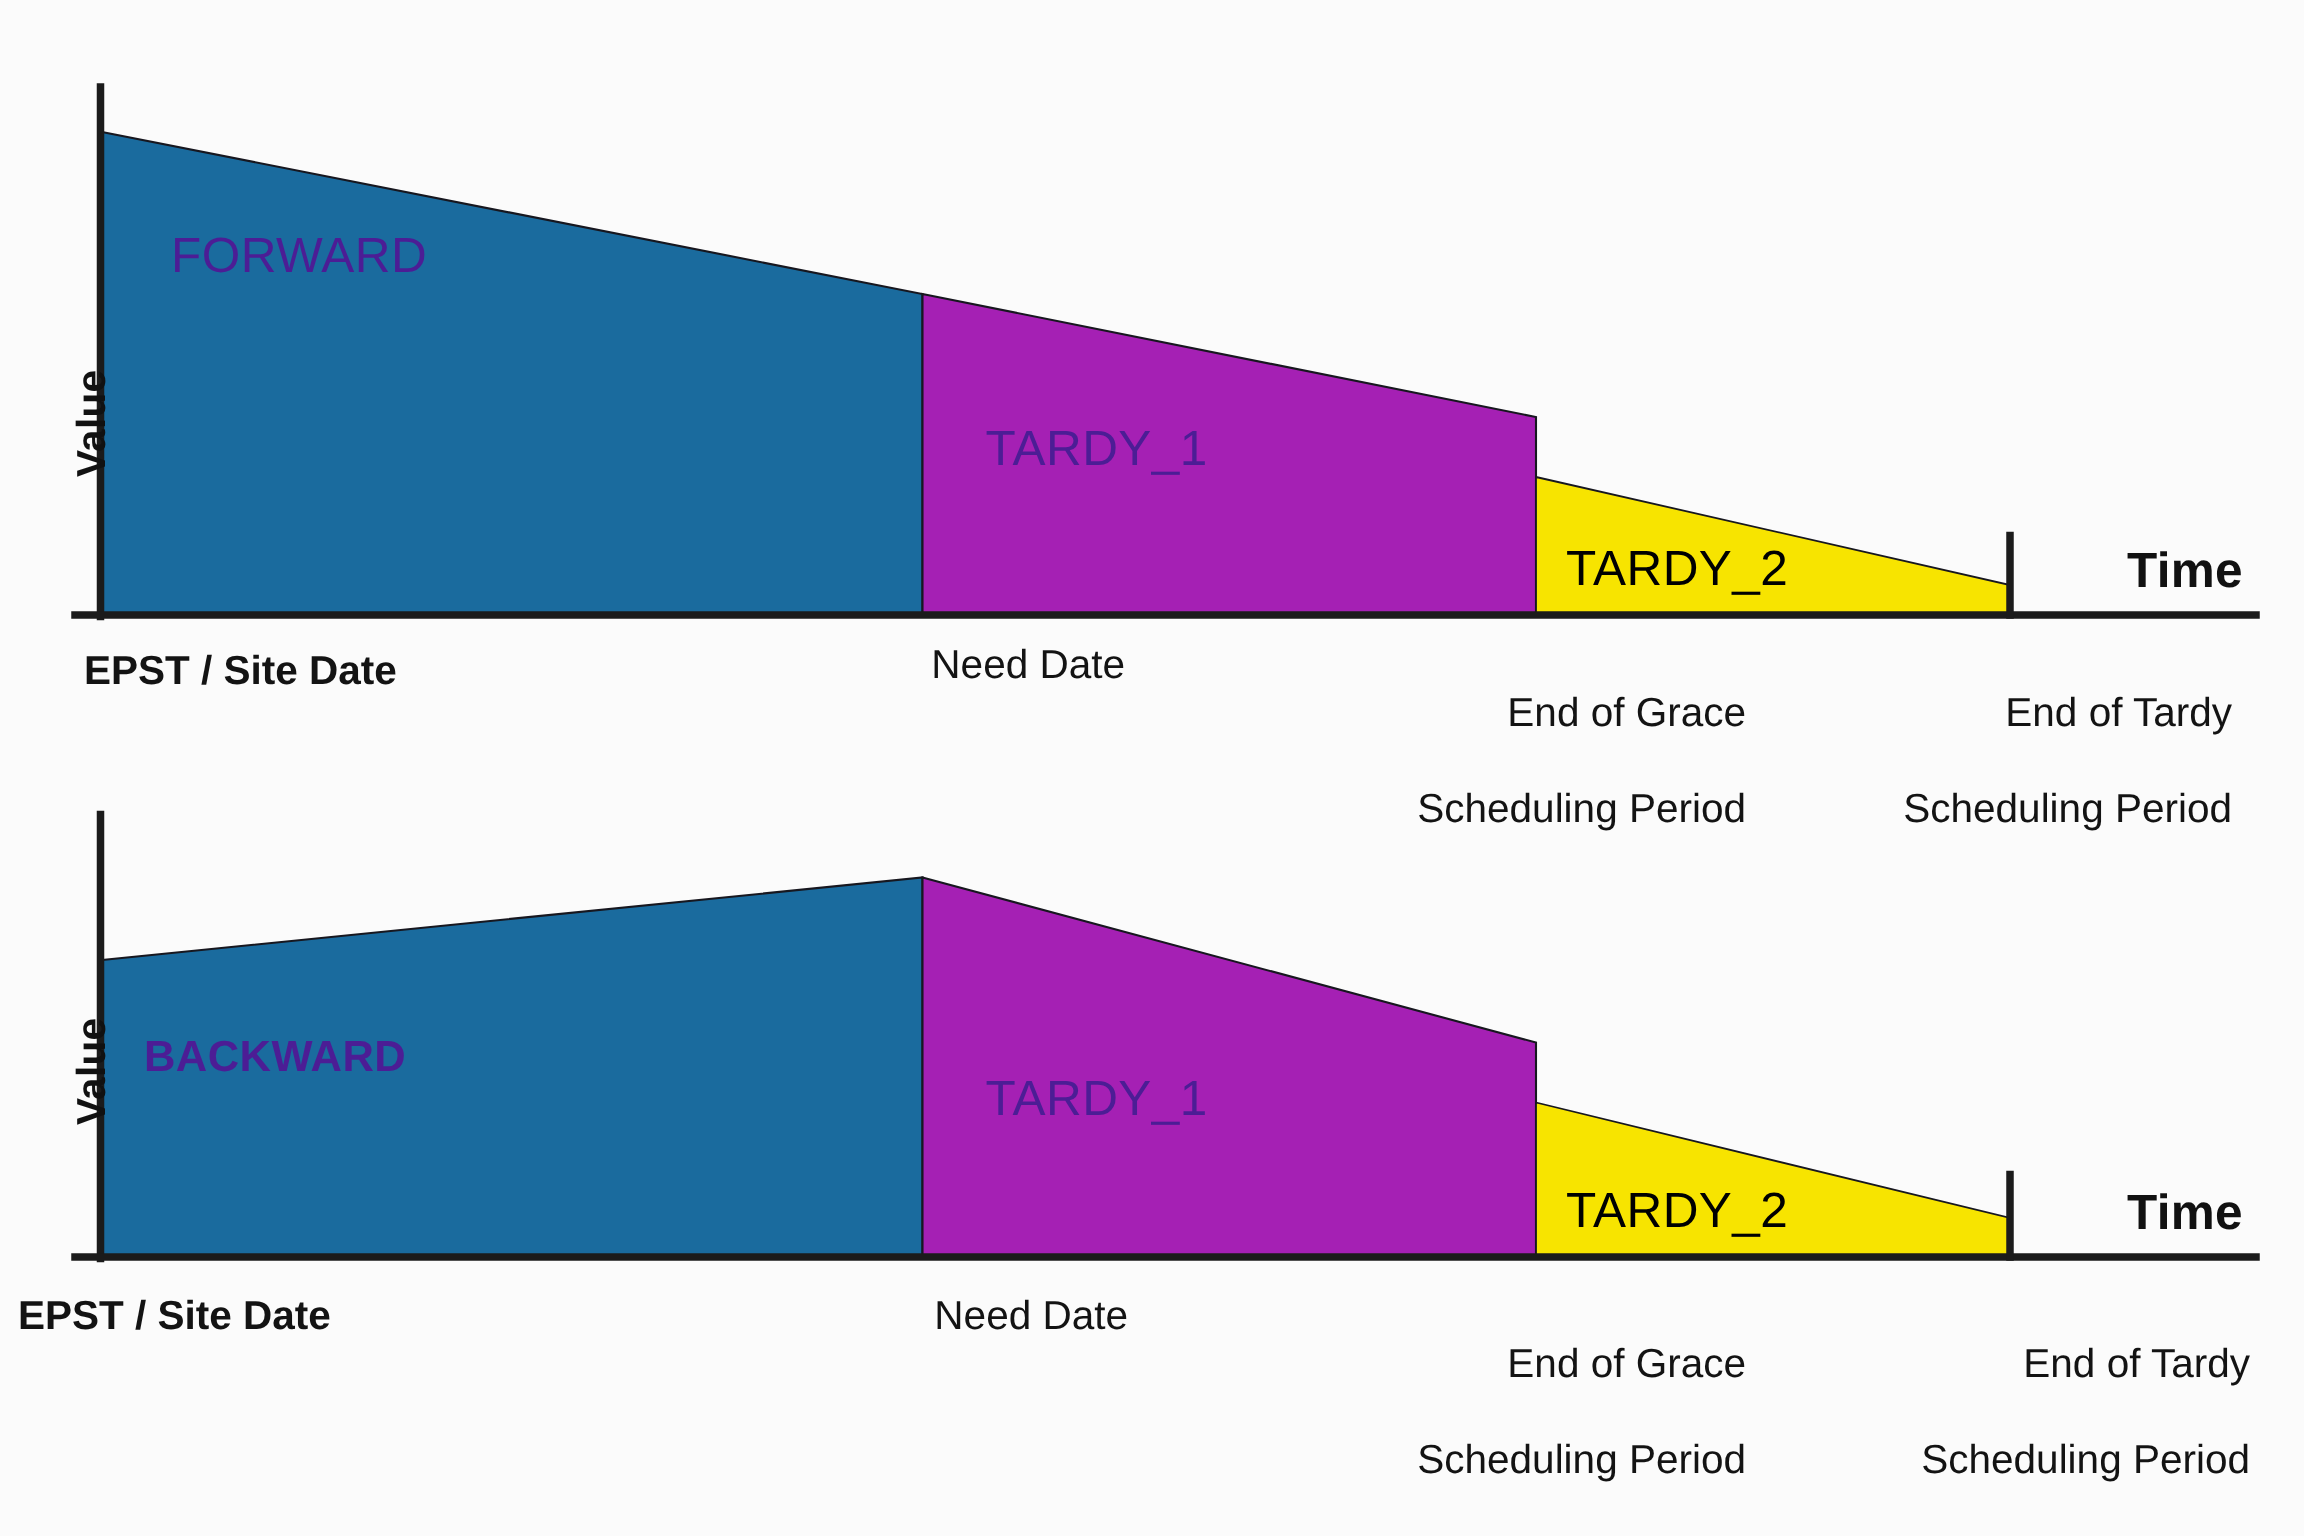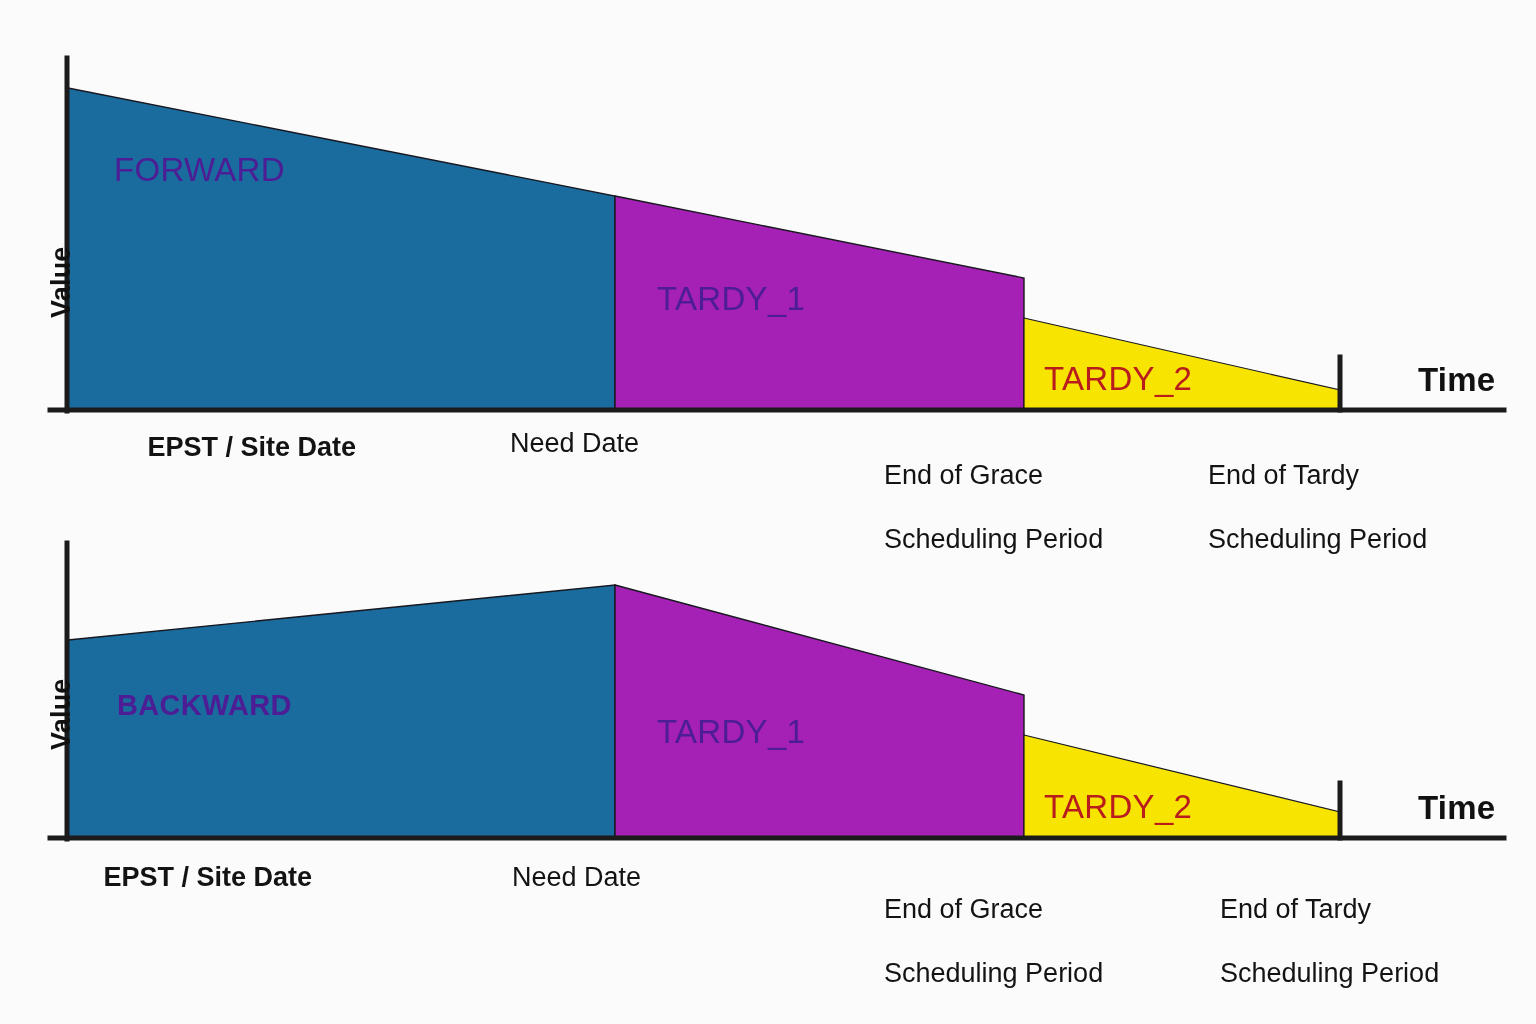--- a/index.html
+++ b/index.html
@@ -40,39 +40,39 @@
     transform: rotate(-90deg);
     transform-origin: left top;
   }
   .time-label {
     font-size: 33px;
   }
   .tick-label {
     position: absolute;
     color: #131313;
     font-size: 27px;
-    text-align: left;
+    text-align: right;
     line-height: 1.18;
     white-space: pre-line;
   }
   .tick-label.bold {
     font-weight: bold;
-    text-align: right;
+    text-align: left;
   }
   .band-label {
     position: absolute;
     font-size: 33px;
     white-space: nowrap;
     letter-spacing: 0.3px;
   }
   .band-label.light {
     color: #4c1d95;
   }
   .band-label.dark {
-    color: #b91c1c;
+    color: #000000;
   }
   .band-label.bold {
     font-weight: bold;
     font-size: 29px;
   }
 </style>
 </head>
 <body>
 
 <div class="page">
@@ -131,21 +131,21 @@
 
   <div class="tick-label" style="left:1208px; top:428px; width:280px;">
     <span>End of Tardy</span><br>
     <span>Scheduling Period</span>
   </div>
 
   <div class="axis-title value-label" style="left:46px; top:750px;">Value</div>
 
   <div class="axis-title time-label" style="left:1418px; top:789px;">Time</div>
 
-  <div class="band-label light bold" style="left:117px; top:689px;">BACKWARD</div>
+  <div class="band-label light bold" style="left:96px; top:689px;">BACKWARD</div>
 
   <div class="band-label light" style="left:657px; top:713px;">TARDY_1</div>
 
   <div class="band-label dark" style="left:1044px; top:788px;">TARDY_2</div>
 
   <div class="tick-label bold" style="left:12px; top:862px; width:300px;">EPST / Site Date</div>
 
   <div class="tick-label" style="left:512px; top:862px; width:240px;">Need Date</div>
 
   <div class="tick-label" style="left:884px; top:862px; width:280px;">

